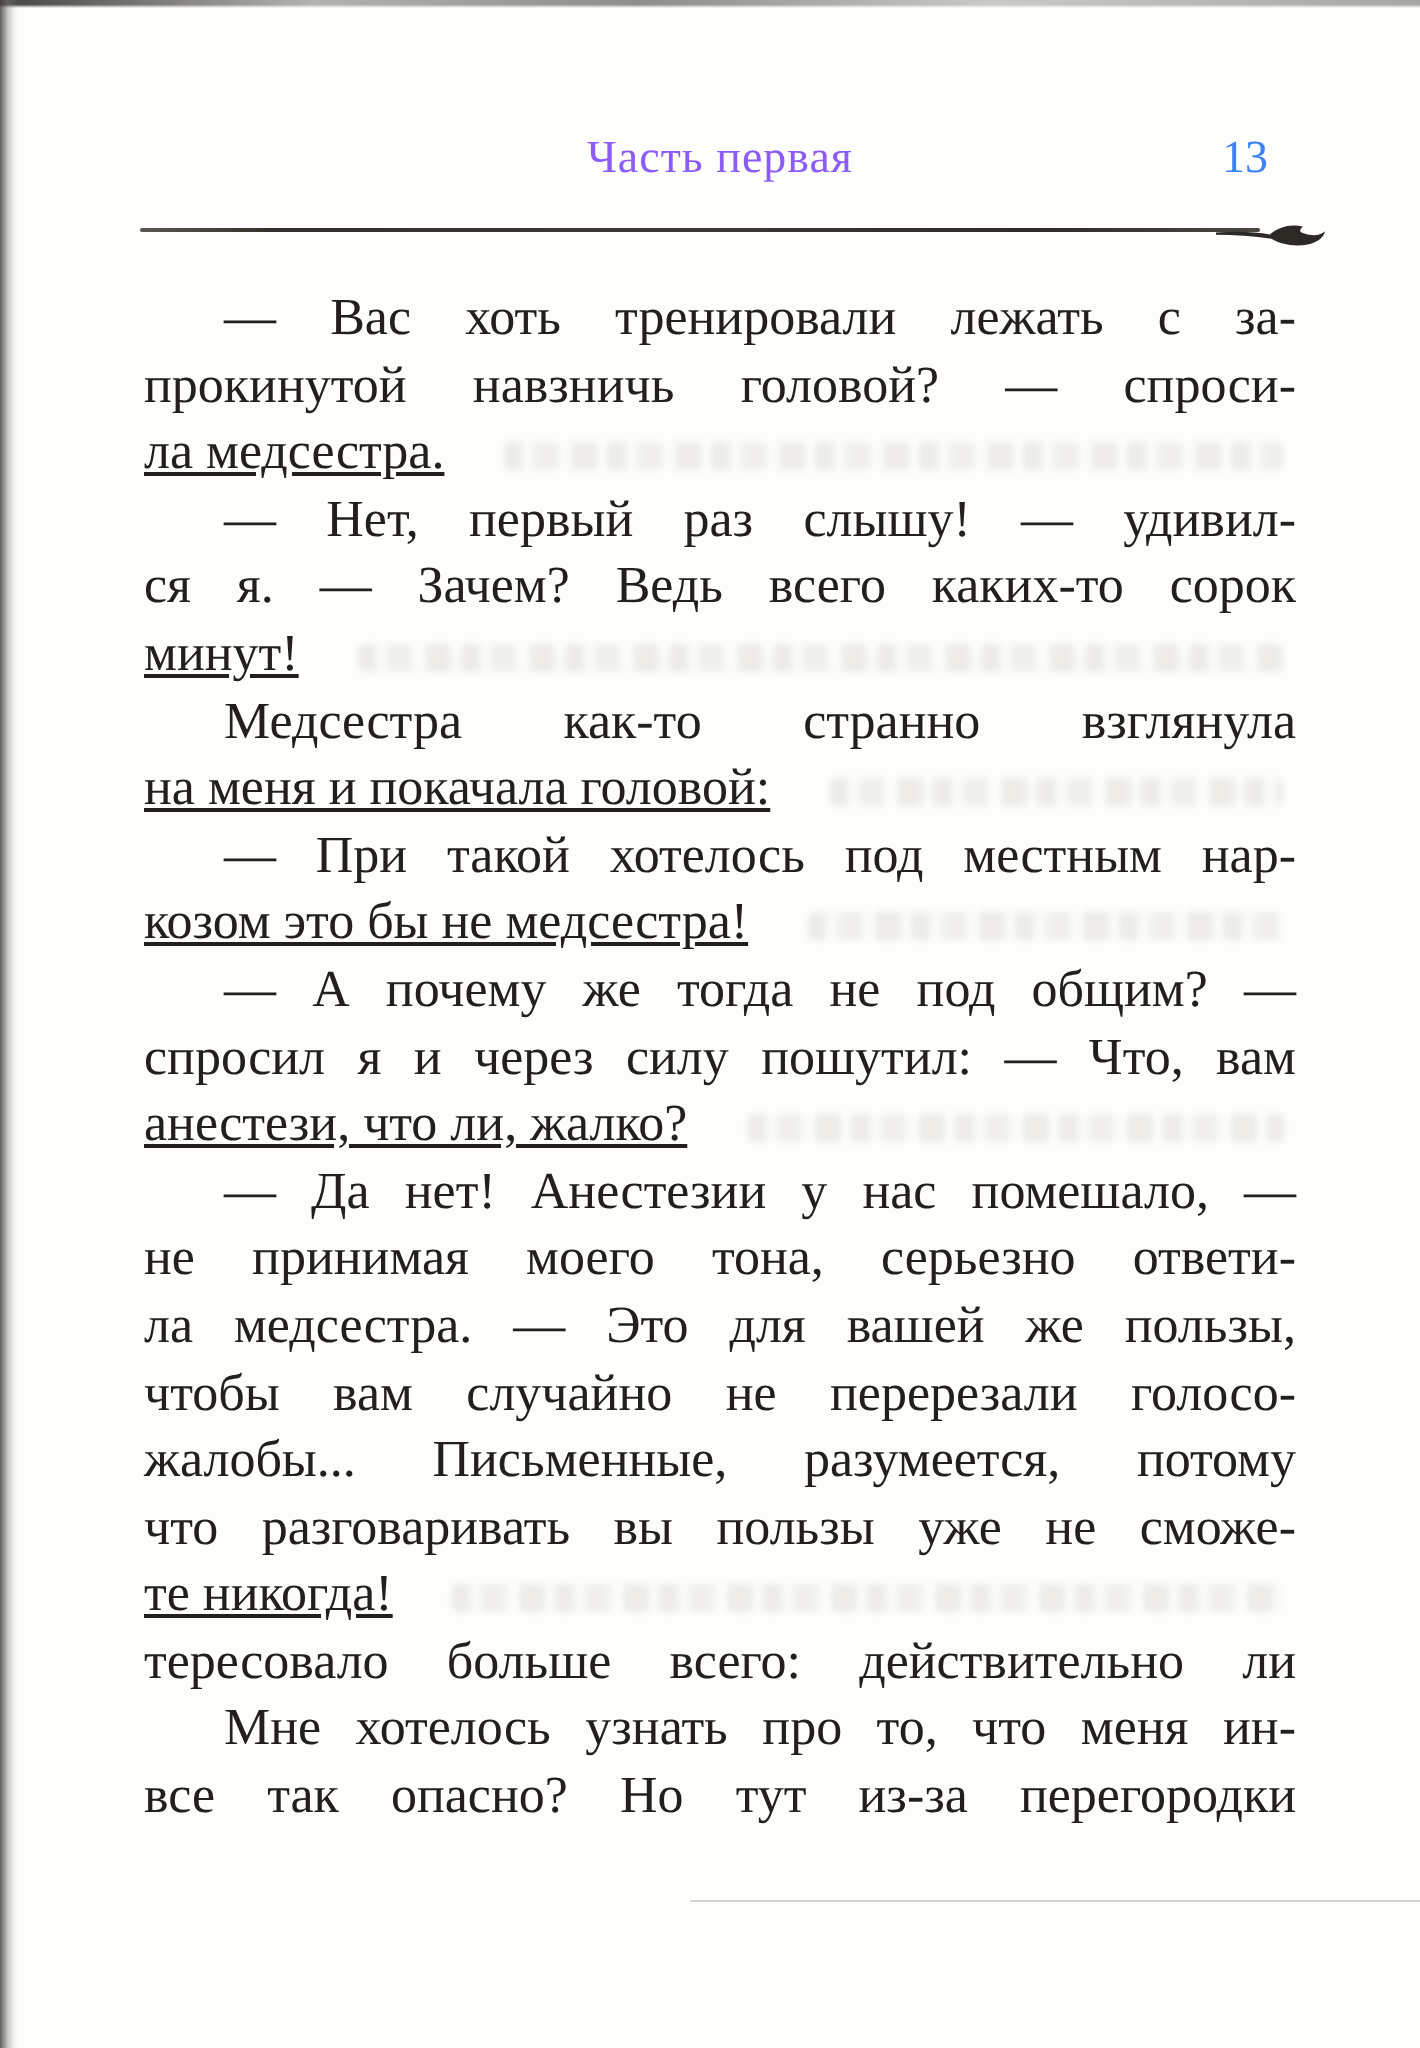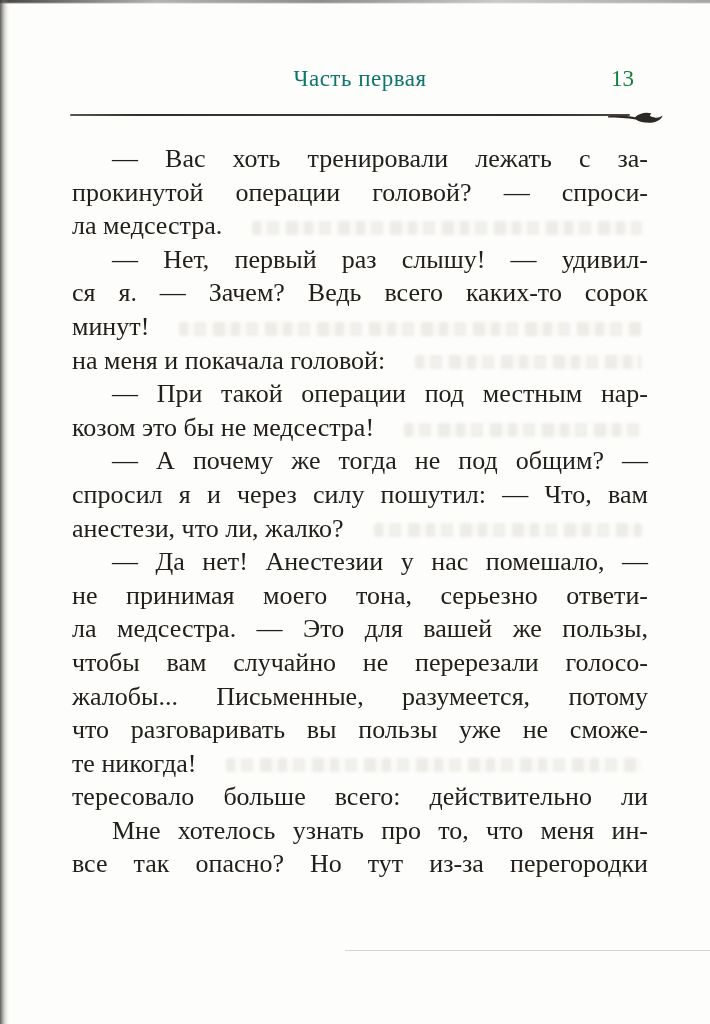--- a/index.html
+++ b/index.html
@@ -31,25 +31,25 @@
     position:absolute; top:950px; left:345px; width:365px; height:1px;
     background:rgba(140,138,132,.35);
   }
 
   
   .header-row {
     position:absolute; top:66px; left:72px; width:576px; height:30px;
   }
   .run-title {
     display:block; text-align:center;
-    font-size:23px; letter-spacing:.5px; color:#0f766e;
+    font-size:23px; letter-spacing:.5px; color:#8b5cf6;
   }
   .page-num {
     position:absolute; right:14px; top:0;
-    font-size:23px; color:#15803d;
+    font-size:23px; color:#3b82f6;
   }
 
   
   .rule-row { position:absolute; top:111px; left:70px; width:578px; height:22px; }
   .rule {
     position:absolute; top:3px; left:0; width:560px; height:2px;
     border-radius:1px;
     background:linear-gradient(90deg,#59564f,#33302b 12%,#3c3934 48%,#2f2c28 80%,#4a4741);
   }
   .flourish { position:absolute; top:-2px; right:-16px; }
@@ -61,21 +61,21 @@
   .line {
     font-size:26px; line-height:33.6px; height:33.6px;
     white-space:nowrap;
   }
   .line.j {
     white-space:normal;
     text-align:justify;
     text-align-last:justify;
   }
   .line.indent { padding-left:40px; }
-  .line.with-ghost { display:flex; align-items:center; white-space:nowrap; }
+  .line.with-ghost { display:flex; align-items:center; white-space:nowrap;text-decoration:underline; }
   .ghost {
     flex:1; height:14px; align-self:center;
     margin:4px 6px 0 30px;
     border-radius:3px;
     background:repeating-linear-gradient(90deg,
       rgba(150,140,118,.20) 0 9px, rgba(150,140,118,.03) 9px 15px,
       rgba(150,140,118,.16) 15px 27px, rgba(150,140,118,.02) 27px 34px,
       rgba(150,140,118,.20) 34px 46px, rgba(150,140,118,.04) 46px 52px);
     filter:blur(1.5px);
     opacity:.75;
@@ -103,36 +103,37 @@
            C 41 6.4, 41.6 7.4, 46.5 8.4
            C 50 9.1, 52.5 8.2, 54.5 6.6
            C 54 9.4, 51 12.2, 46 13.2
            C 39.5 14.5, 32 13.2, 27.8 10.4
            C 19 9, 9 8.4, 0 8.4 Z"></path>
     </svg>
   </div>
 
   <div class="body-col">
       <div class="line j indent"><span class="t">— Вас хоть тренировали лежать с за-</span></div>
-      <div class="line j"><span class="t">прокинутой операции головой? — спроси-</span></div>
+      <div class="line j"><span class="t">прокинутой навзничь головой? — спроси-</span></div>
       <div class="line with-ghost">
         <span class="t">ла медсестра.</span>
         <span class="ghost"></span>
       </div>
       <div class="line j indent"><span class="t">— Нет, первый раз слышу! — удивил-</span></div>
       <div class="line j"><span class="t">ся я. — Зачем? Ведь всего каких-то сорок</span></div>
       <div class="line with-ghost">
         <span class="t">минут!</span>
         <span class="ghost"></span>
       </div>
+      <div class="line j indent"><span class="t">Медсестра как-то странно взглянула</span></div>
       <div class="line with-ghost">
         <span class="t">на меня и покачала головой:</span>
         <span class="ghost"></span>
       </div>
-      <div class="line j indent"><span class="t">— При такой операции под местным нар-</span></div>
+      <div class="line j indent"><span class="t">— При такой хотелось под местным нар-</span></div>
       <div class="line with-ghost">
         <span class="t">козом это бы не медсестра!</span>
         <span class="ghost"></span>
       </div>
       <div class="line j indent"><span class="t">— А почему же тогда не под общим? —</span></div>
       <div class="line j"><span class="t">спросил я и через силу пошутил: — Что, вам</span></div>
       <div class="line with-ghost">
         <span class="t">анестези, что ли, жалко?</span>
         <span class="ghost"></span>
       </div>

